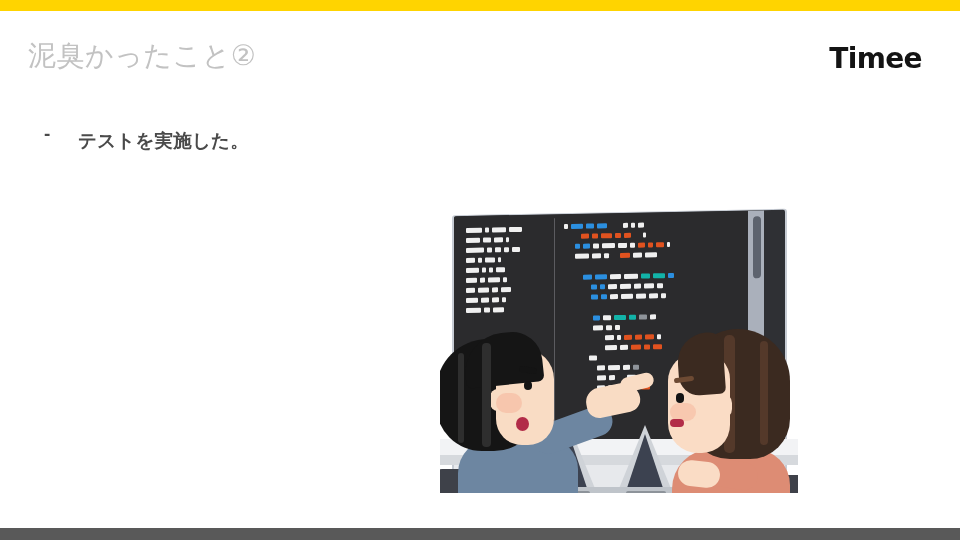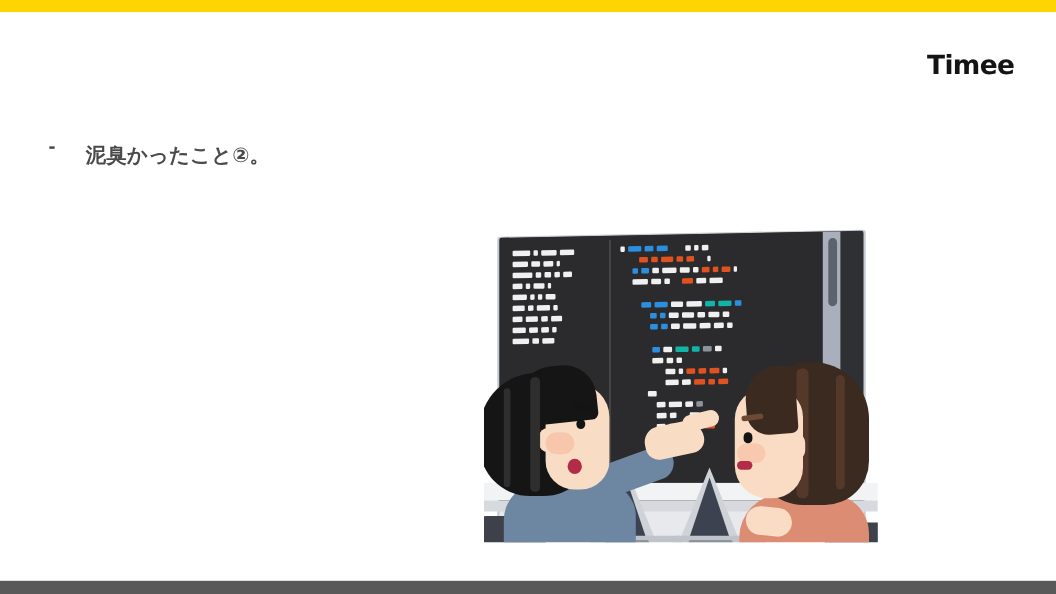--- a/index.html
+++ b/index.html
@@ -44,21 +44,21 @@
     line-height: 40px;
     color: #c2c2c2;
     letter-spacing: 0.5px;
     font-weight: 400;
     white-space: nowrap;
   }
   .brand-logo {
     position: absolute;
     right: 38px;
     top: 44px;
-    font-size: 24px;
+    font-size: 28px;
     line-height: 30px;
     font-weight: 800;
     color: #141414;
     letter-spacing: -0.6px;
     font-family: "DejaVu Sans", sans-serif;
   }
   
   .bullet-block {
     position: absolute;
     left: 44px;
@@ -540,26 +540,27 @@
     border-radius: 2px;
   }
 </style>
 </head>
 <body>
 
 <div class="slide">
 
   <div class="top-bar"></div>
 
+  <div class="slide-title">泥臭かったこと②</div>
   <div class="brand-logo">Timee</div>
 
   <div class="bullet-block">
     <span class="bullet-dash">-</span>
     <span class="bullet-text">
-      <span class="ln">泥臭かったこと②。</span>
+      <span class="ln">テストを実施した。</span>
     </span>
   </div>
 
   <div class="illustration">
 
     <div class="mon-bezel"></div>
     <div class="mon-stand2"></div>
     <div class="mon-stand"></div>
 
     <div class="mon-bezel-inner">

